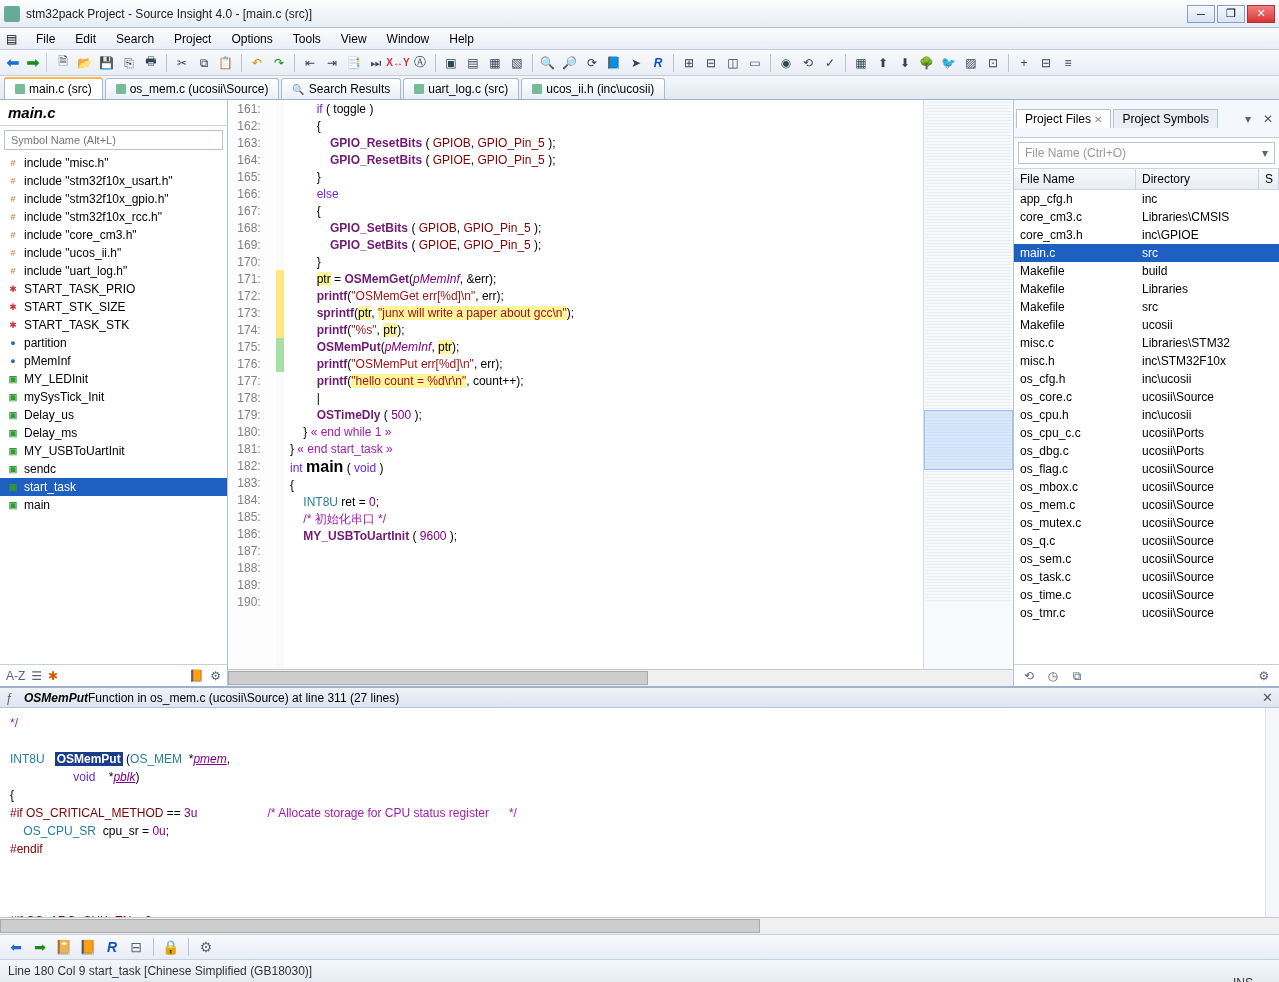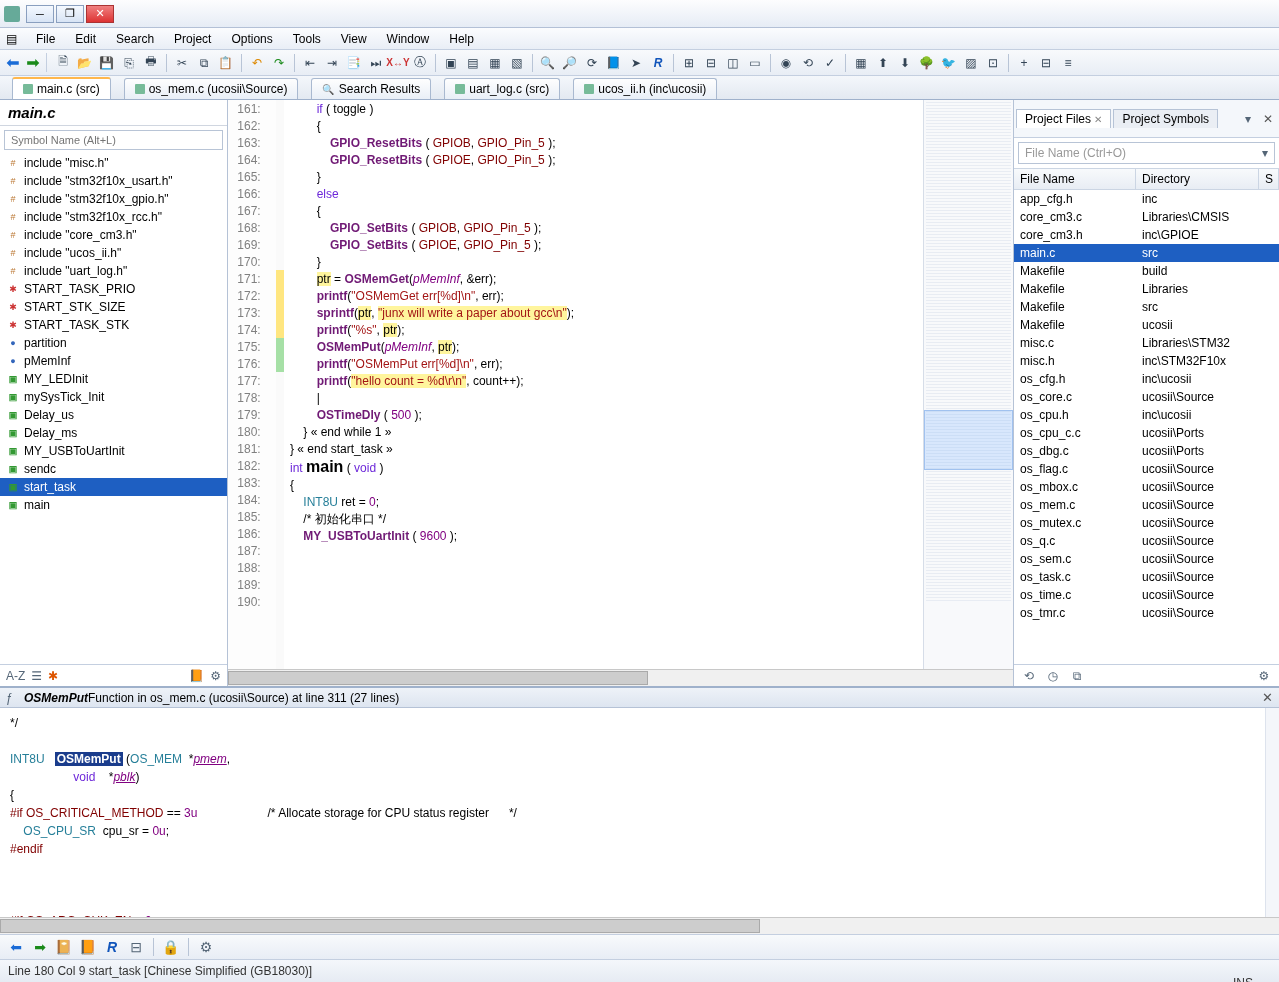--- a/index.html
+++ b/index.html
@@ -19,21 +19,21 @@
 .menubar .file-icon { width:16px; display:flex; align-items:center; margin-right:4px;}
 
 
 .toolbar-row { height: 26px; background: linear-gradient(#f8fafc,#e8edf5); border-bottom:1px solid #c4cfe0; display:flex; align-items:center; padding: 0 4px; gap:2px; }
 .tb-btn { width: 20px; height: 20px; border: 1px solid transparent; display:inline-flex; align-items:center; justify-content:center; font-size:12px; cursor:pointer; color:#345; }
 .tb-sep { width:1px; height:18px; background:#b8c4d6; margin:0 3px; }
 .nav-arrows { display:flex; align-items:center; gap:2px; padding-right:4px; border-right:1px solid #c4cfe0; margin-right:4px;}
 .nav-arrows .na { font-size:16px; color:#1a6bd6; cursor:pointer; width:18px; text-align:center; }
 
 
-.doctabs { height: 24px; background: linear-gradient(#f4f7fb,#e3e9f1); border-bottom:1px solid #9fb1cb; display:flex; align-items:flex-end; padding-left:12px; gap:13px; }
+.doctabs { height: 24px; background: linear-gradient(#f4f7fb,#e3e9f1); border-bottom:1px solid #9fb1cb; display:flex; align-items:flex-end; padding-left:4px; gap:2px; }
 .doctab { padding: 3px 10px; background: linear-gradient(#fefefe,#e9eff7); border:1px solid #a9b9d0; border-bottom:none; border-radius:3px 3px 0 0; cursor:pointer; font-size:11px; display:flex; align-items:center; gap:4px;}
 .doctab.active { background:#fff; border-top:2px solid #ffb74d; }
 .doctab .ti { width:10px; height:10px; background:#7b9; border-radius:1px; }
 
 
 .mainpane { flex:1; display:flex; min-height:0; }
 
 
 .leftpanel { width:228px; background:#fff; border-right:1px solid #b5c2d6; display:flex; flex-direction:column; }
 .leftpanel .file-hdr { font-style:italic; font-weight:bold; font-size:15px; padding:4px 8px; border-bottom:1px solid #d0d6e0;}
@@ -54,21 +54,21 @@
 .gutter { width:48px; text-align:center; color:#808080; background:#fdfdfd; padding:1px 6px 1px 0; user-select:none;}
 .changebar { width:8px; background:#fafafa; }
 .changebar .cb { height:17px; }
 .changebar .cb.y { background:#ffe680; }
 .changebar .cb.g { background:#a6e0a6; }
 .code { flex:1; padding:1px 6px; white-space:pre; overflow:hidden;}
 .kw { color:#6d28d9; }
 .fn { color:#701a75; font-weight:bold; }
 .str { color:#a31515; }
 .num { color:#800080; }
-.cmt { color:#000000; }
+.cmt { color:#a21caf; }
 .hl { background:#fff59d; }
 .mac { color:#800000; }
 .tp { color:#267f99; }
 .id { color:#000; }
 .var2 { color:#800080; font-style:italic;}
 .mainfn { color:#000; font-weight:bold; font-size:16px;}
 .minimap { width:90px; background:#f8f9fb; border-left:1px solid #d6dde8; position:relative; font-size:2px; line-height:2px; color:#89a; overflow:hidden; padding:2px;}
 .minimap .mm-view { position:absolute; left:0; right:0; height:60px; top:310px; background:rgba(120,180,255,0.25); border:1px solid rgba(80,140,220,0.4);}
 .hscroll { height:17px; background:#f0f0f0; border-top:1px solid #c8c8c8; position:relative;}
 .hscroll .thumb { position:absolute; left:0; width:420px; top:1px; bottom:1px; background:#cdcdcd; border:1px solid #aaa;}
@@ -115,20 +115,21 @@
 
 .statusbar { height:22px; background:linear-gradient(#f4f7fb,#e6ebf3); display:flex; align-items:center; padding:0 8px; font-size:11px; color:#333;}
 .statusbar .sf { margin-right:16px;}
 .statusbar .ins { margin-left:auto; margin-right:18px;margin-top:24px;}
 </style>
 </head>
 <body>
 
 <div class="titlebar">
   <span class="app-icon"></span>
+  <span class="title-text">stm32pack Project - Source Insight 4.0 - [main.c (src)]</span>
   <div class="winbtns">
     <div class="winbtn">─</div>
     <div class="winbtn">❐</div>
     <div class="winbtn close">✕</div>
   </div>
 </div>
 
 <div class="menubar">
   <span class="file-icon">▤</span>
   <div class="mi">File</div>

